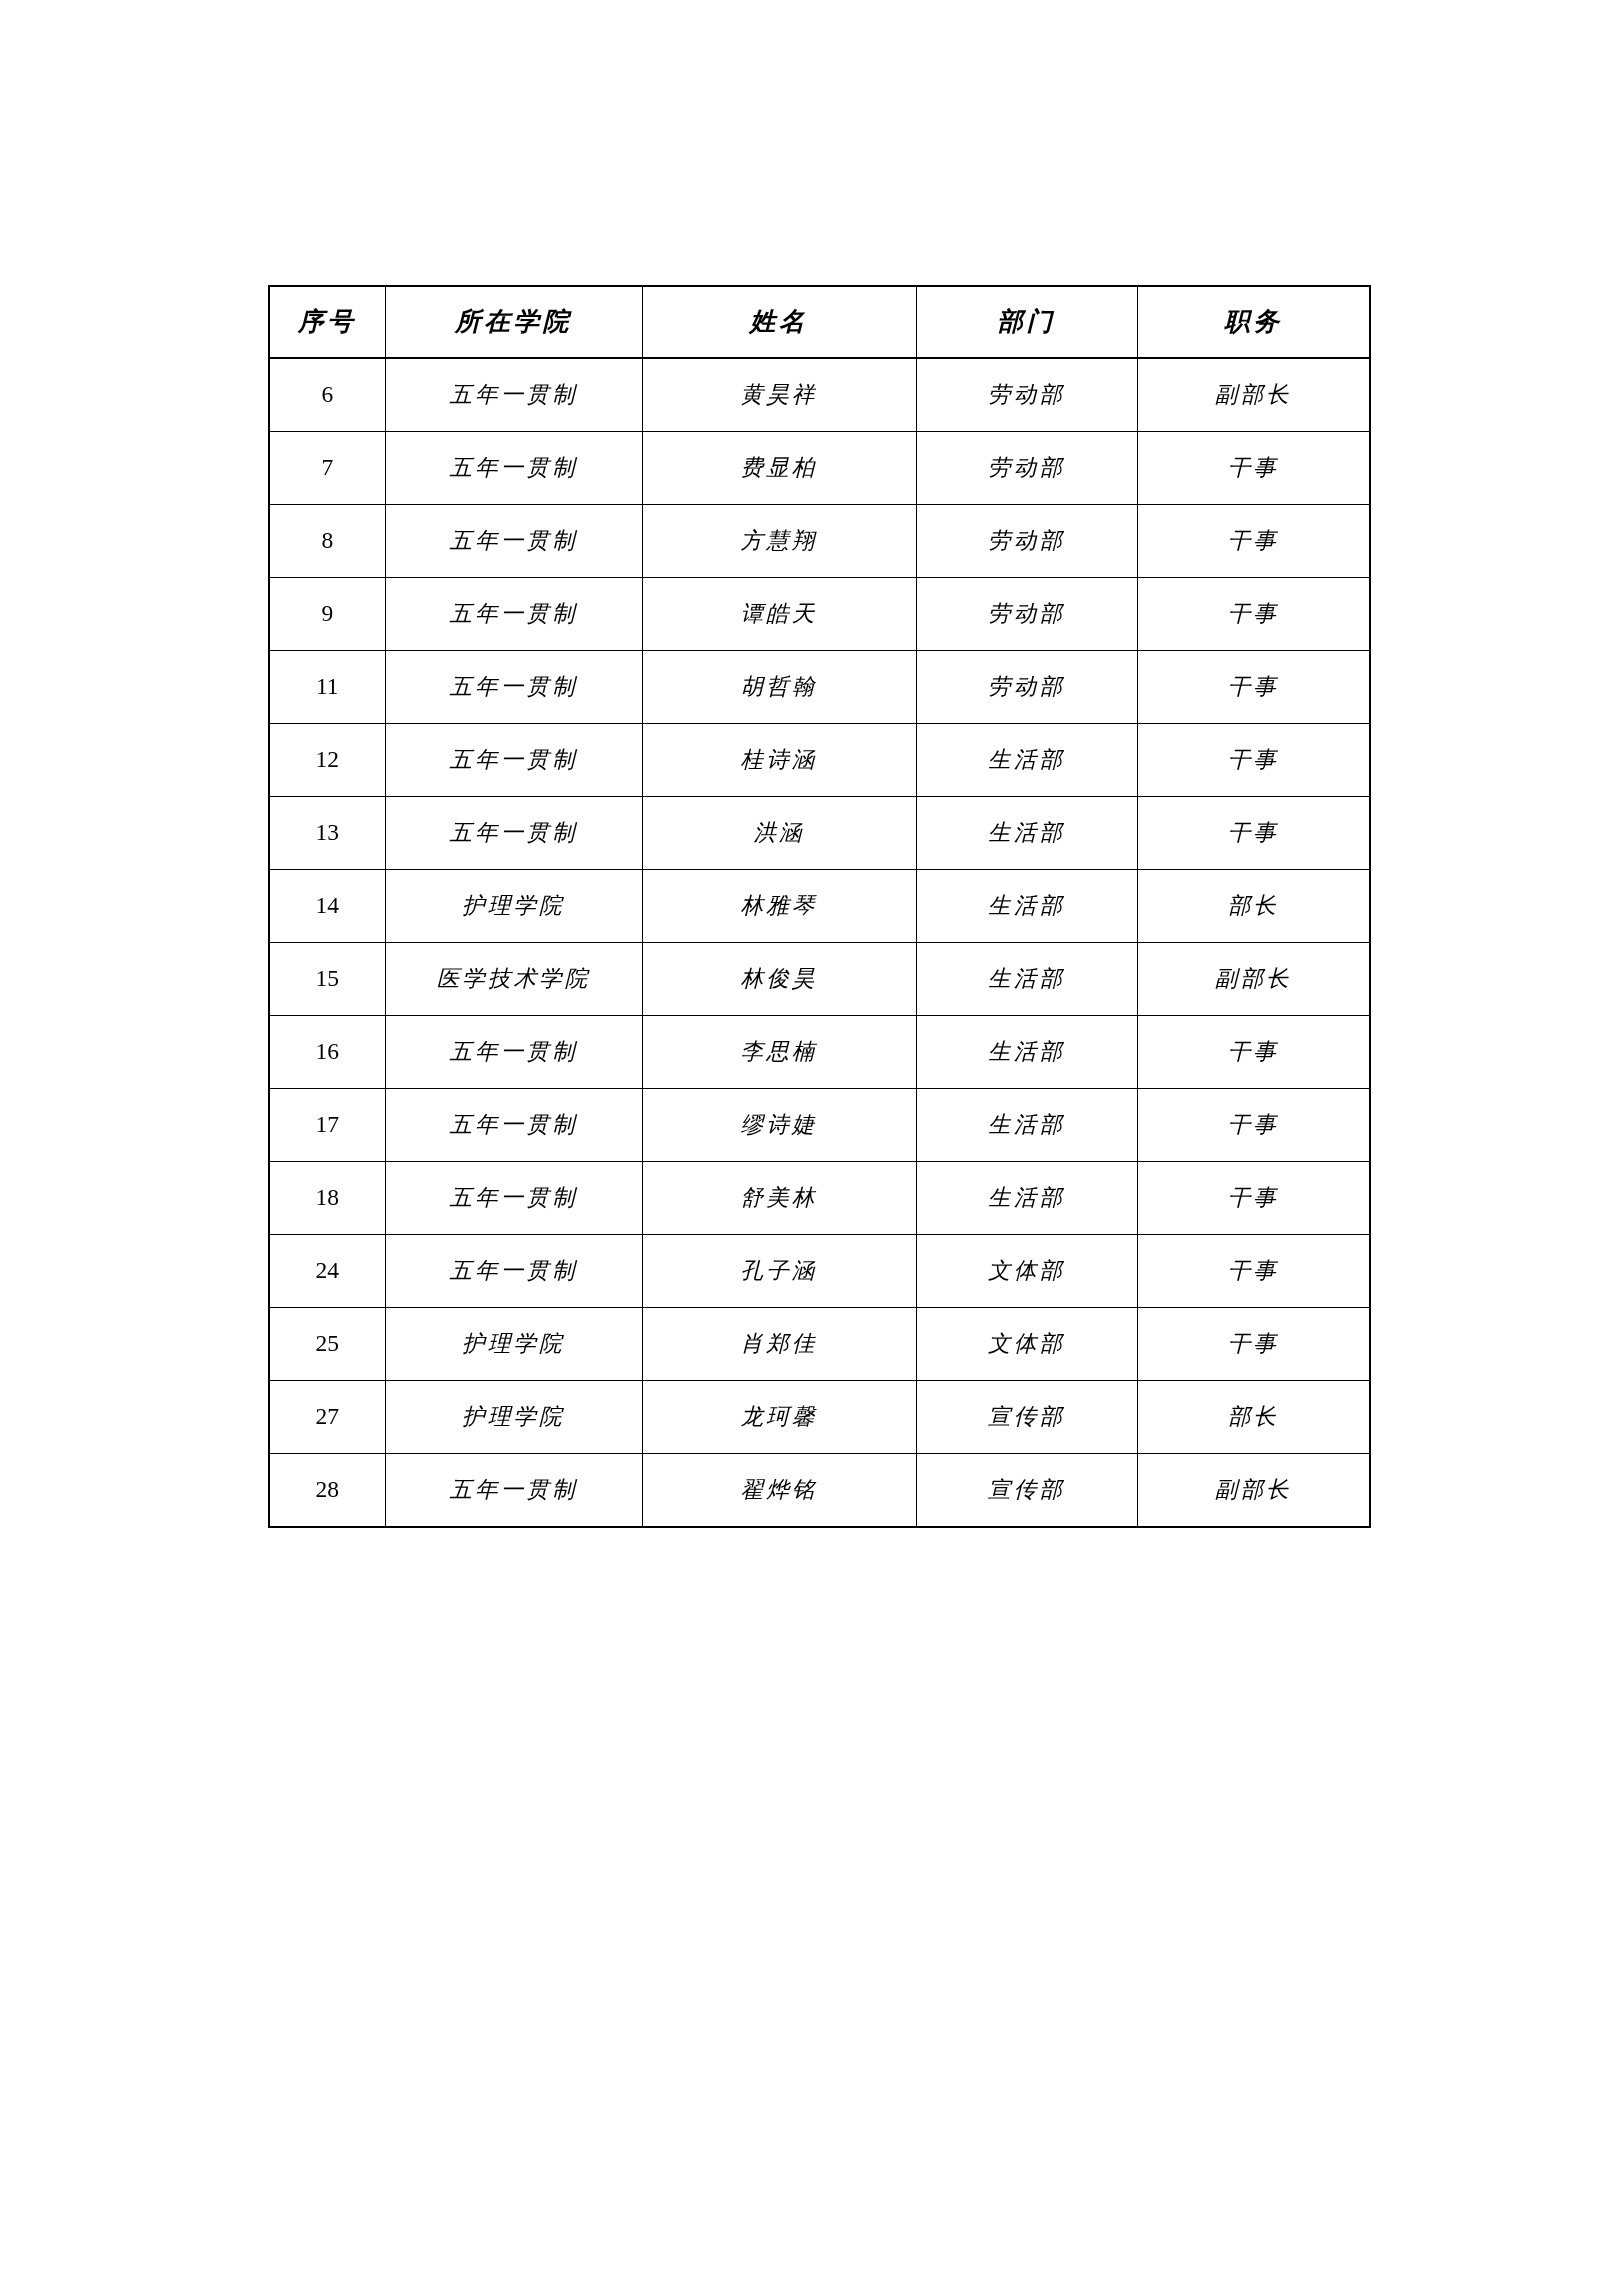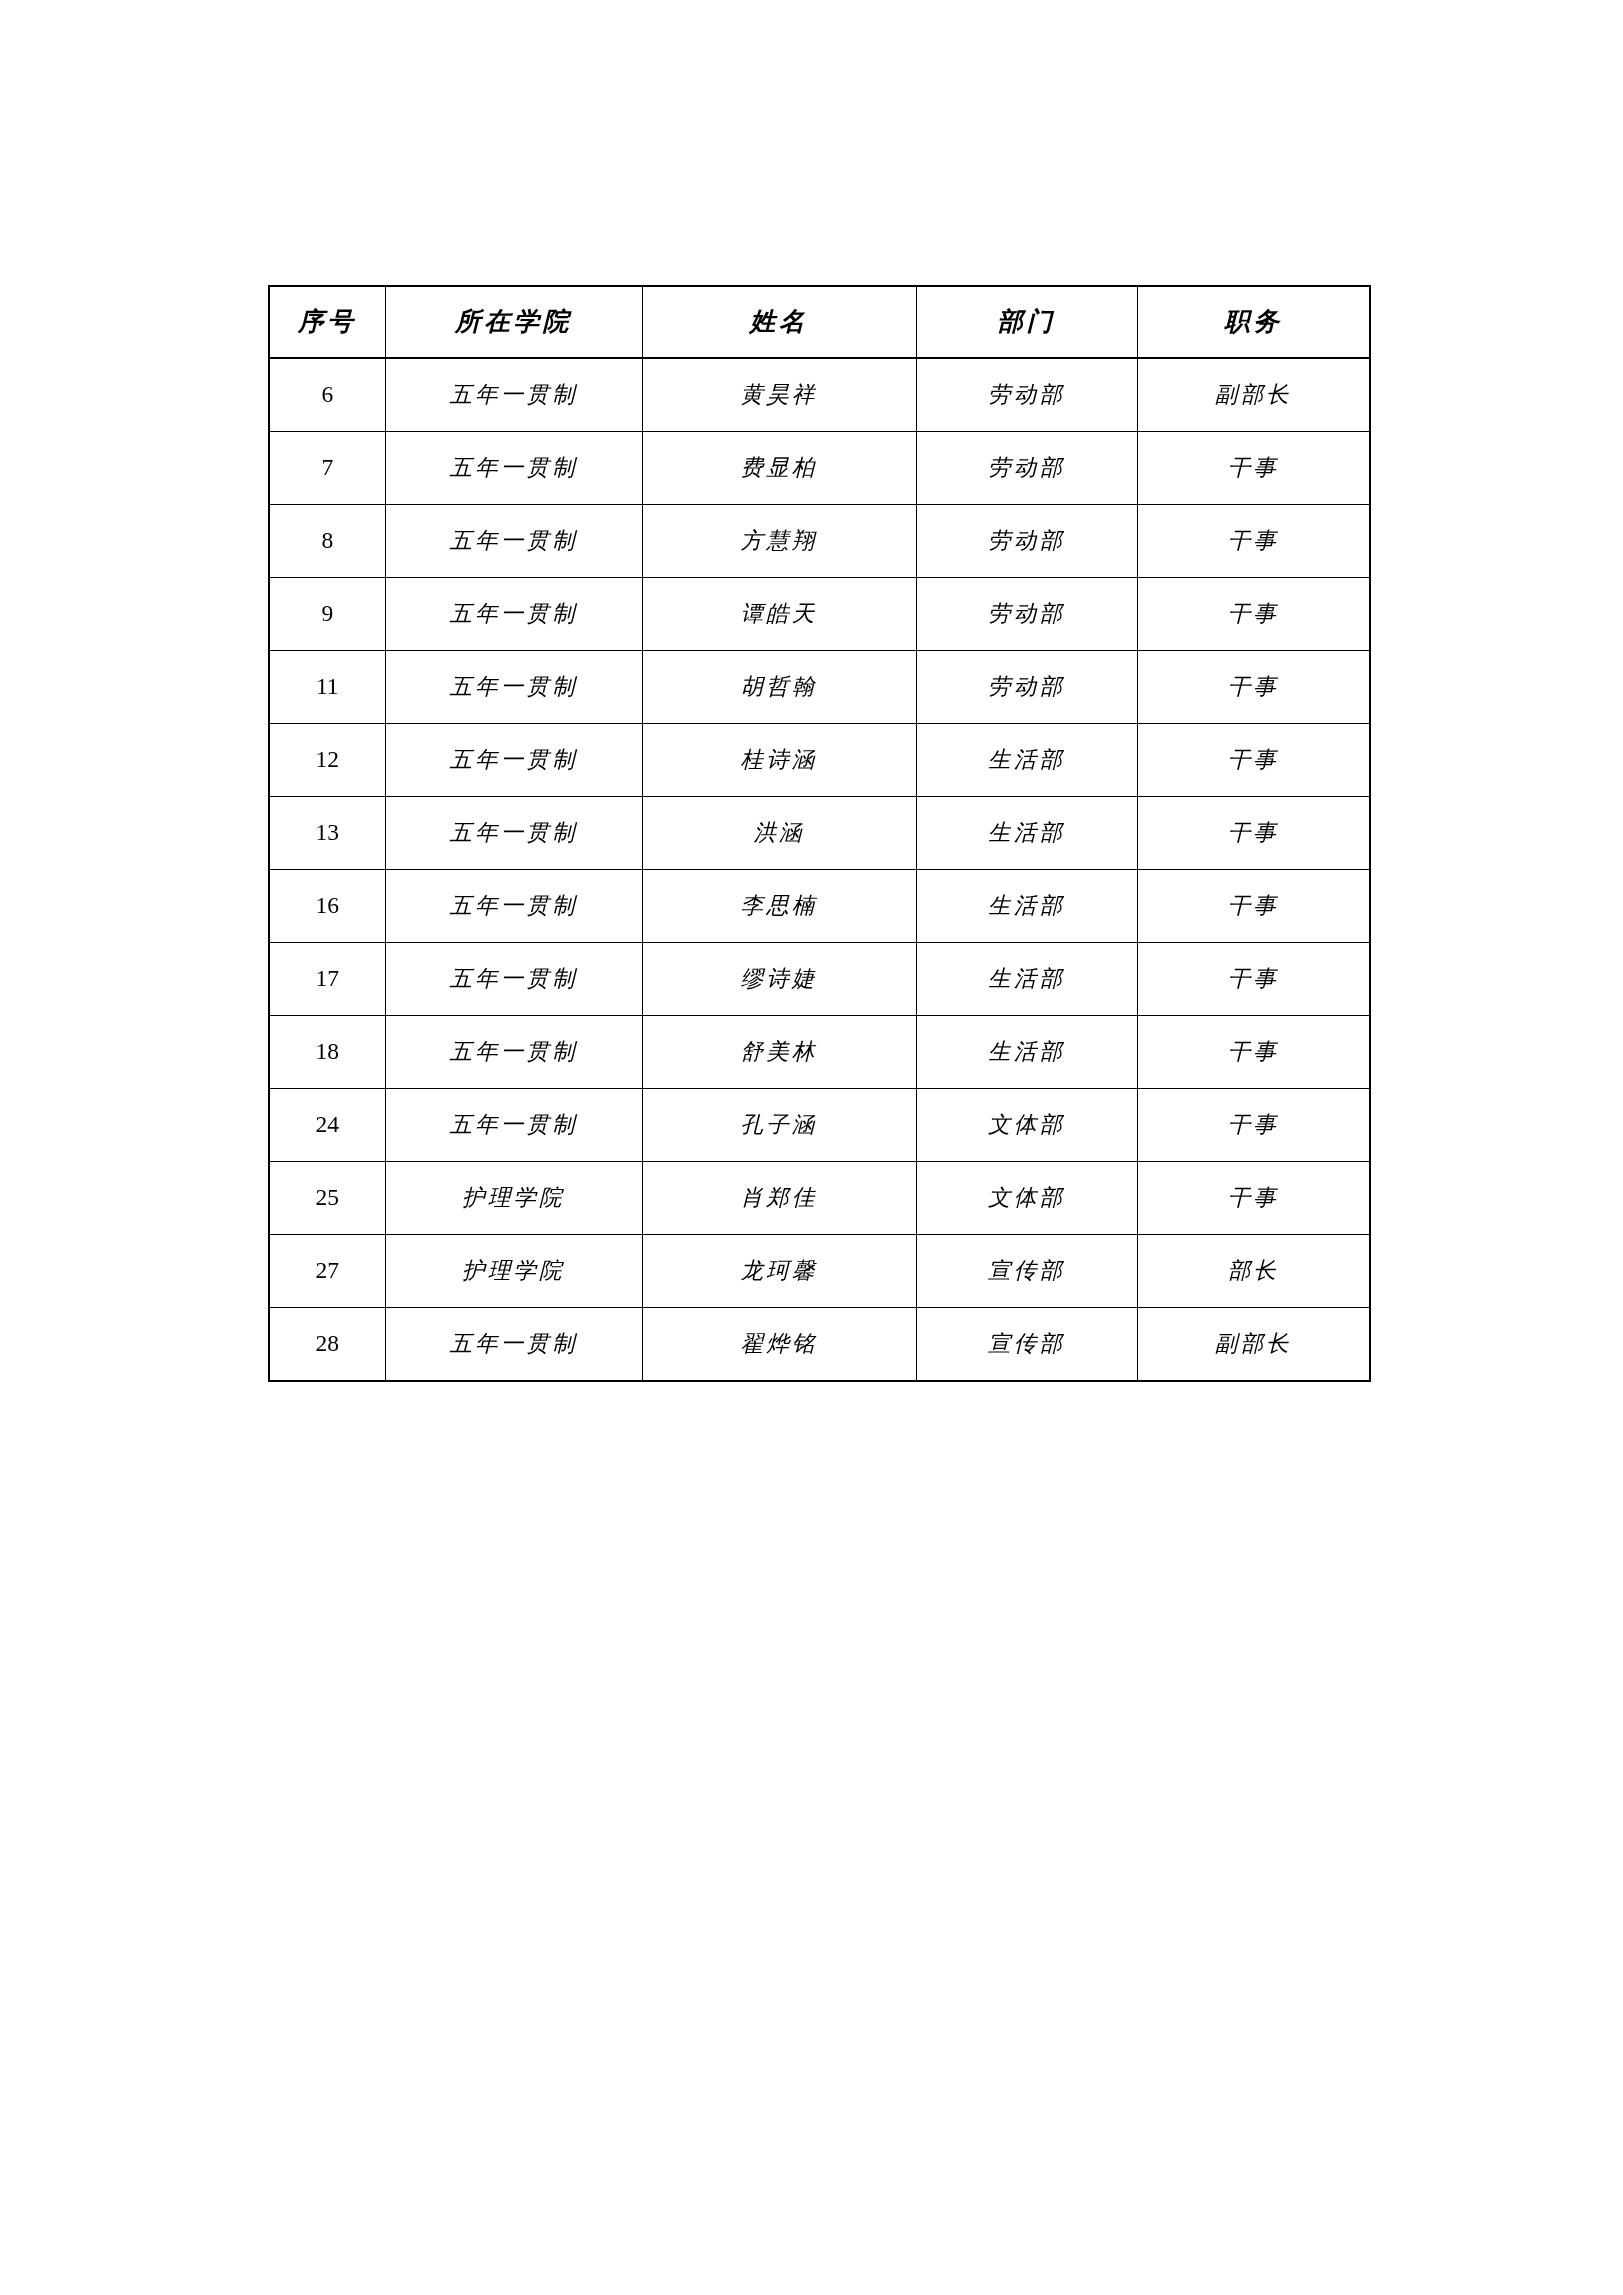--- a/index.html
+++ b/index.html
@@ -187,20 +187,34 @@
             <td><span class="cell-cn">干事</span></td>
           </tr>
           <tr>
             <td><span class="cell-num">13</span></td>
             <td><span class="cell-cn">五年一贯制</span></td>
             <td><span class="cell-cn">洪涵</span></td>
             <td><span class="cell-cn">生活部</span></td>
             <td><span class="cell-cn">干事</span></td>
           </tr>
           <tr>
+            <td><span class="cell-num">14</span></td>
+            <td><span class="cell-cn">护理学院</span></td>
+            <td><span class="cell-cn">林雅琴</span></td>
+            <td><span class="cell-cn">生活部</span></td>
+            <td><span class="cell-cn">部长</span></td>
+          </tr>
+          <tr>
+            <td><span class="cell-num">15</span></td>
+            <td><span class="cell-cn">医学技术学院</span></td>
+            <td><span class="cell-cn">林俊昊</span></td>
+            <td><span class="cell-cn">生活部</span></td>
+            <td><span class="cell-cn">副部长</span></td>
+          </tr>
+          <tr>
             <td><span class="cell-num">16</span></td>
             <td><span class="cell-cn">五年一贯制</span></td>
             <td><span class="cell-cn">李思楠</span></td>
             <td><span class="cell-cn">生活部</span></td>
             <td><span class="cell-cn">干事</span></td>
           </tr>
           <tr>
             <td><span class="cell-num">17</span></td>
             <td><span class="cell-cn">五年一贯制</span></td>
             <td><span class="cell-cn">缪诗婕</span></td>

